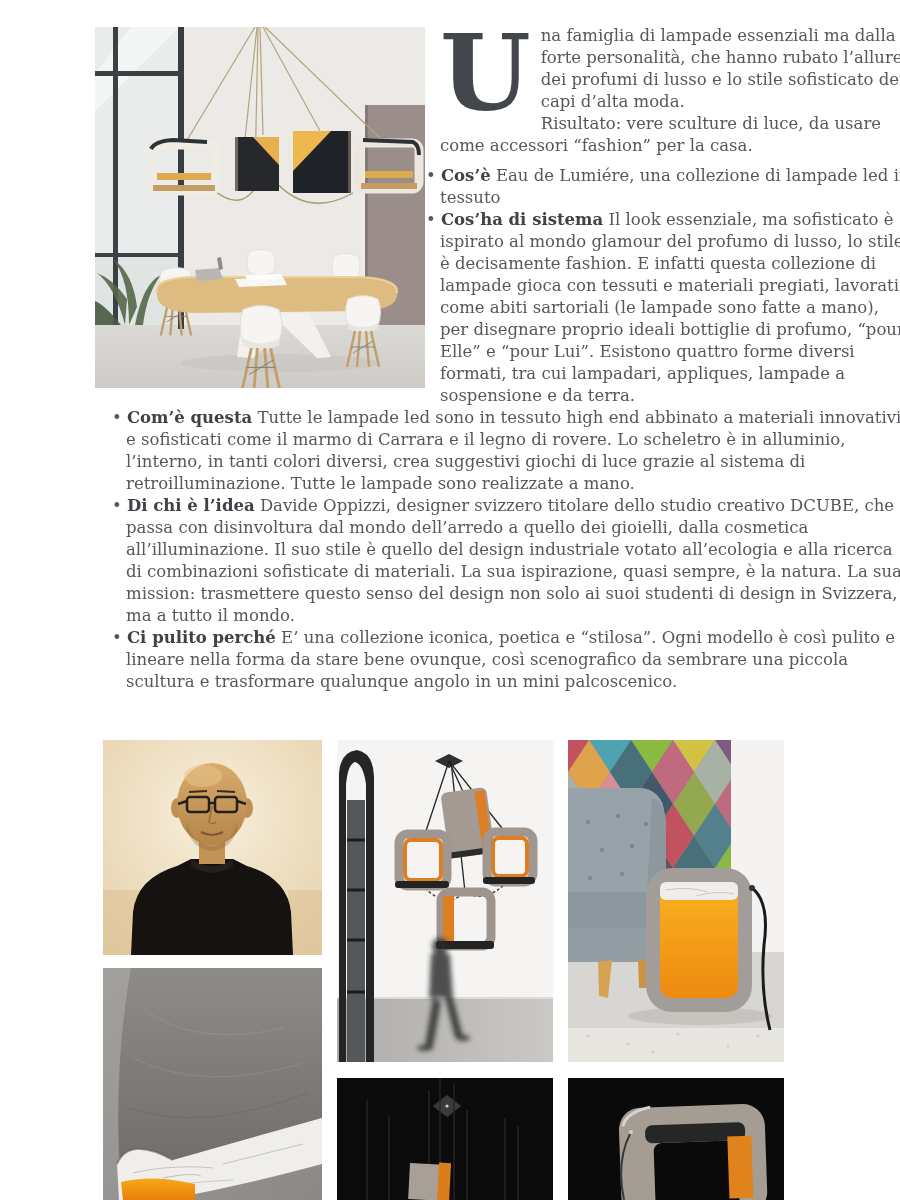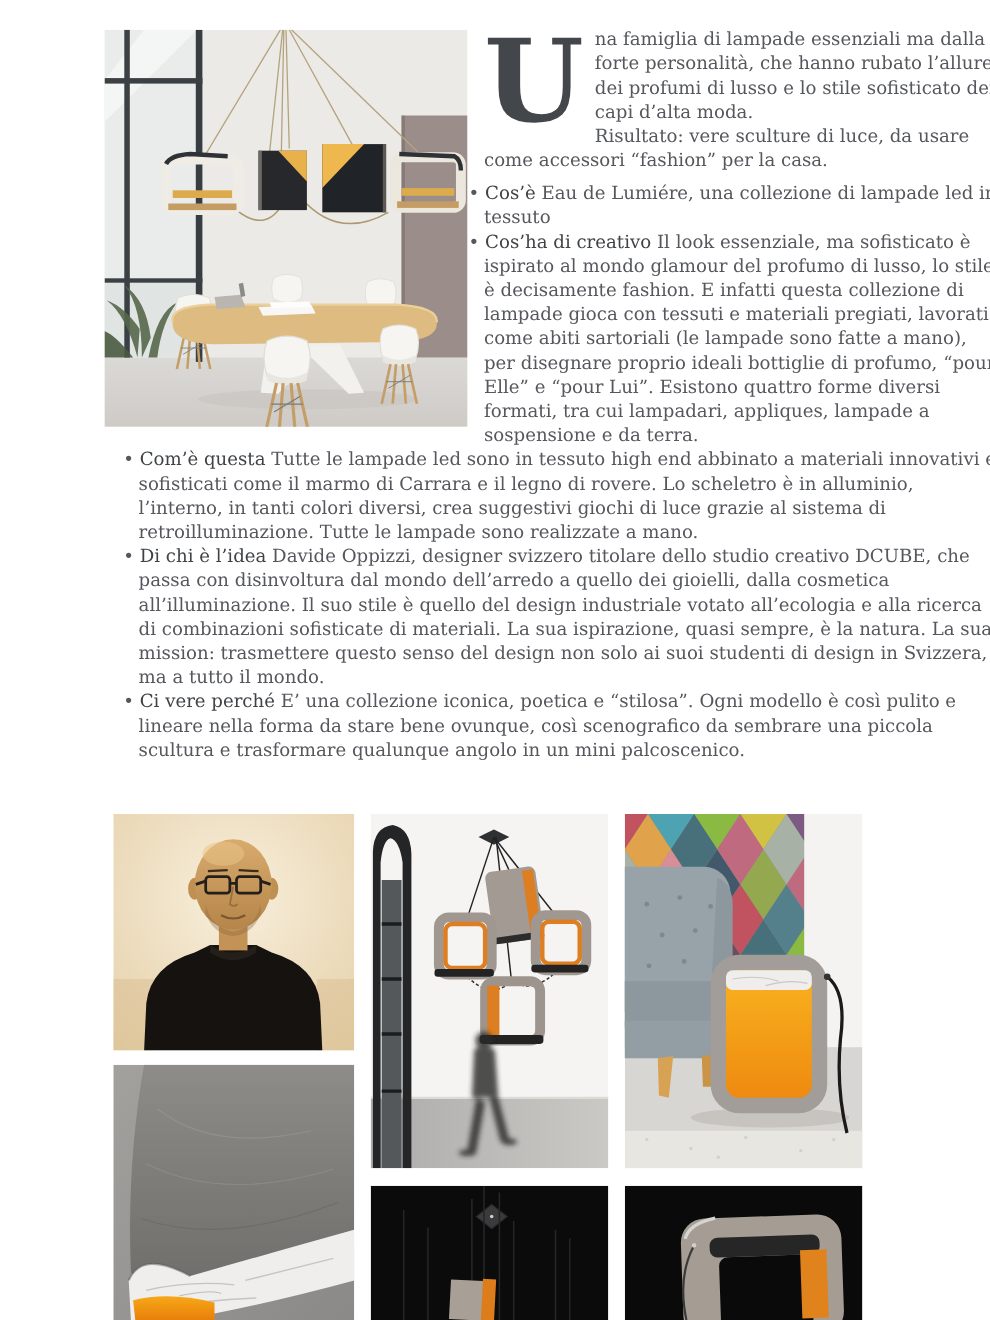--- a/index.html
+++ b/index.html
@@ -19,21 +19,21 @@
     float:left;width:330px;height:361px;margin:2px 15px 12px 0;
   }
   .hero-float svg{display:block;width:330px;height:361px;}
   .dropcap{
     float:left;font-family:"DejaVu Serif",serif;font-weight:bold;
     font-size:104px;line-height:86px;color:#43474b;margin:6px 10px 0 0;
   }
   ul.bullets{list-style:none;margin:8px 0 0 0;padding:0 0 0 31px;}
   ul.bullets li{text-indent:-14px;margin:0;}
   ul.bullets li::before{content:"• ";}
-  .lead{font-weight:normal;color:#3f4347;}
+  .lead{font-weight:bold;color:#3f4347;}
 
   
   .grid{position:absolute;left:103px;top:740px;display:flex;gap:15px;}
   .col{display:flex;flex-direction:column;}
   .col-1{width:219px;gap:13px;}
   .col-2,.col-3{width:216px;gap:16px;}
   figure{margin:0;padding:0;line-height:0;}
   figure svg{display:block;}
 </style>
 </head>
@@ -138,33 +138,33 @@
 
     <p><span class="dropcap">U</span><span>na famiglia di lampade essenziali ma dalla forte personalità, che hanno rubato l’allure dei profumi di lusso e lo stile sofisticato dei capi d’alta moda.</span></p>
     <p>Risultato: vere sculture di luce, da usare come accessori “fashion” per la casa.</p>
 
     <ul class="bullets">
       <li>
         <span class="lead">Cos’è</span>
         <span>Eau de Lumiére, una collezione di lampade led in tessuto</span>
       </li>
       <li>
-        <span class="lead">Cos’ha di creativo</span>
+        <span class="lead">Cos’ha di sistema</span>
         <span>Il look essenziale, ma sofisticato è ispirato al mondo glamour del profumo di lusso, lo stile è decisamente fashion. E infatti questa collezione di lampade gioca con tessuti e materiali pregiati, lavorati come abiti sartoriali (le lampade sono fatte a mano), per disegnare proprio ideali bottiglie di profumo, “pour Elle” e “pour Lui”. Esistono quattro forme diversi formati, tra cui lampadari, appliques, lampade a sospensione e da terra.</span>
       </li>
       <li>
         <span class="lead">Com’è questa</span>
         <span>Tutte le lampade led sono in tessuto high end abbinato a materiali innovativi e sofisticati come il marmo di Carrara e il legno di rovere. Lo scheletro è in alluminio, l’interno, in tanti colori diversi, crea suggestivi giochi di luce grazie al sistema di retroilluminazione. Tutte le lampade sono realizzate a mano.</span>
       </li>
       <li>
         <span class="lead">Di chi è l’idea</span>
         <span>Davide Oppizzi, designer svizzero titolare dello studio creativo DCUBE, che passa con disinvoltura dal mondo dell’arredo a quello dei gioielli, dalla cosmetica all’illuminazione. Il suo stile è quello del design industriale votato all’ecologia e alla ricerca di combinazioni sofisticate di materiali. La sua ispirazione, quasi sempre, è la natura. La sua mission: trasmettere questo senso del design non solo ai suoi studenti di design in Svizzera, ma a tutto il mondo.</span>
       </li>
       <li>
-        <span class="lead">Ci vere perché</span>
+        <span class="lead">Ci pulito perché</span>
         <span>E’ una collezione iconica, poetica e “stilosa”. Ogni modello è così pulito e lineare nella forma da stare bene ovunque, così scenografico da sembrare una piccola scultura e trasformare qualunque angolo in un mini palcoscenico.</span>
       </li>
     </ul>
   </div>
 
   <div class="grid">
 
     <div class="col col-1">
       <figure>
         <svg width="219" height="215" viewBox="0 0 219 215">

